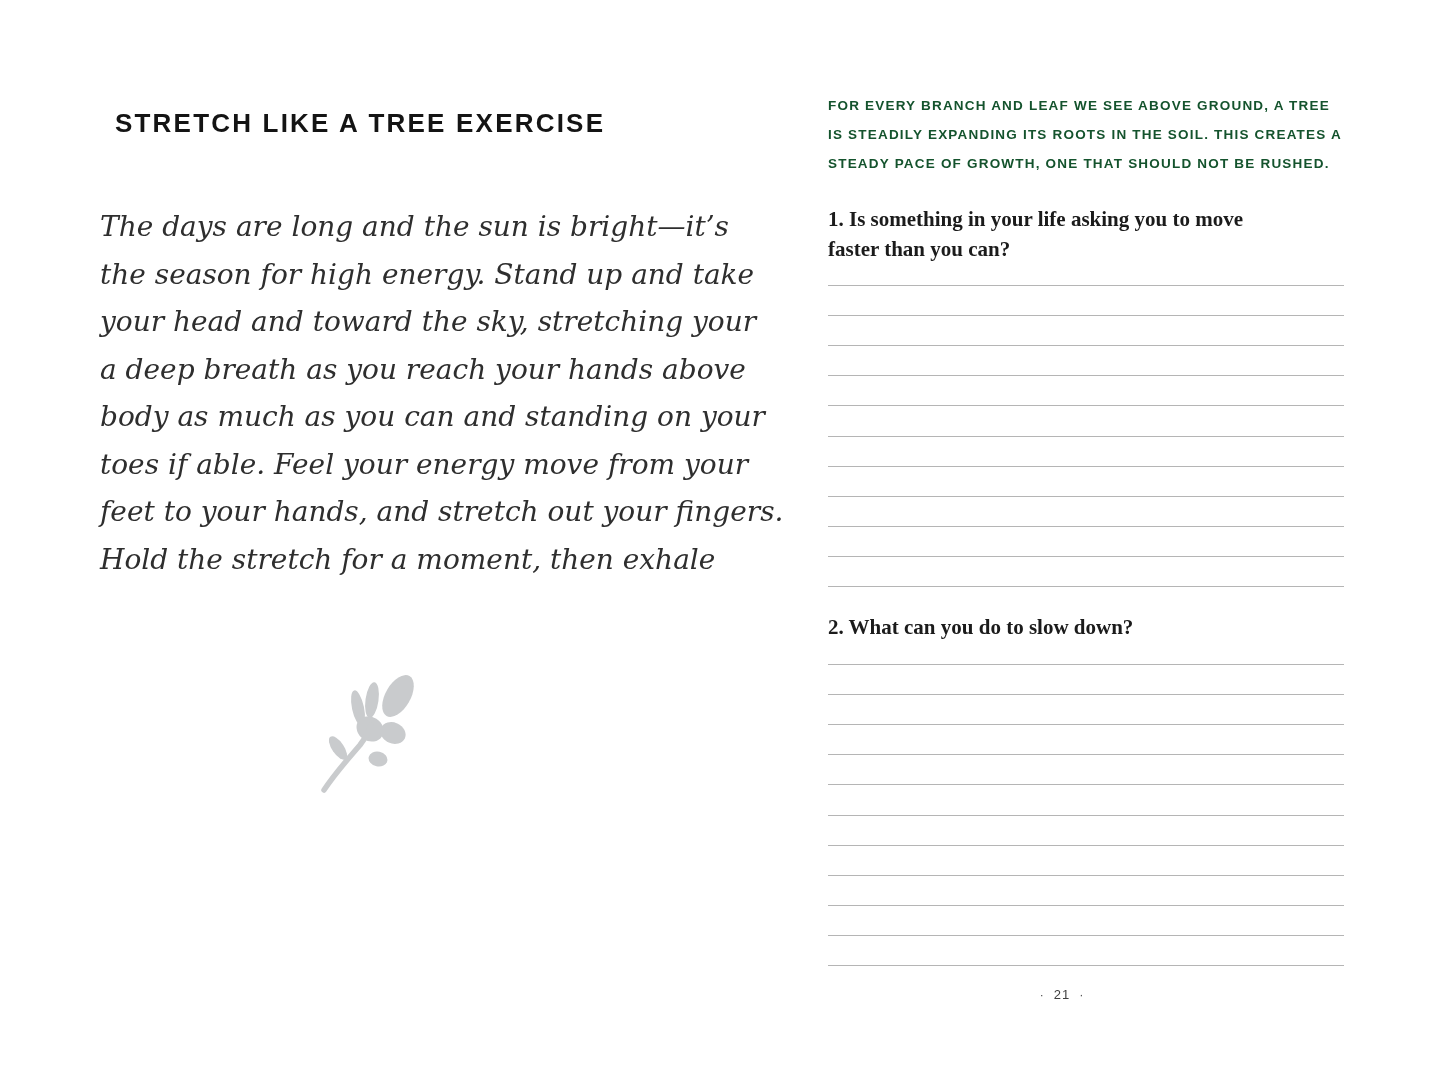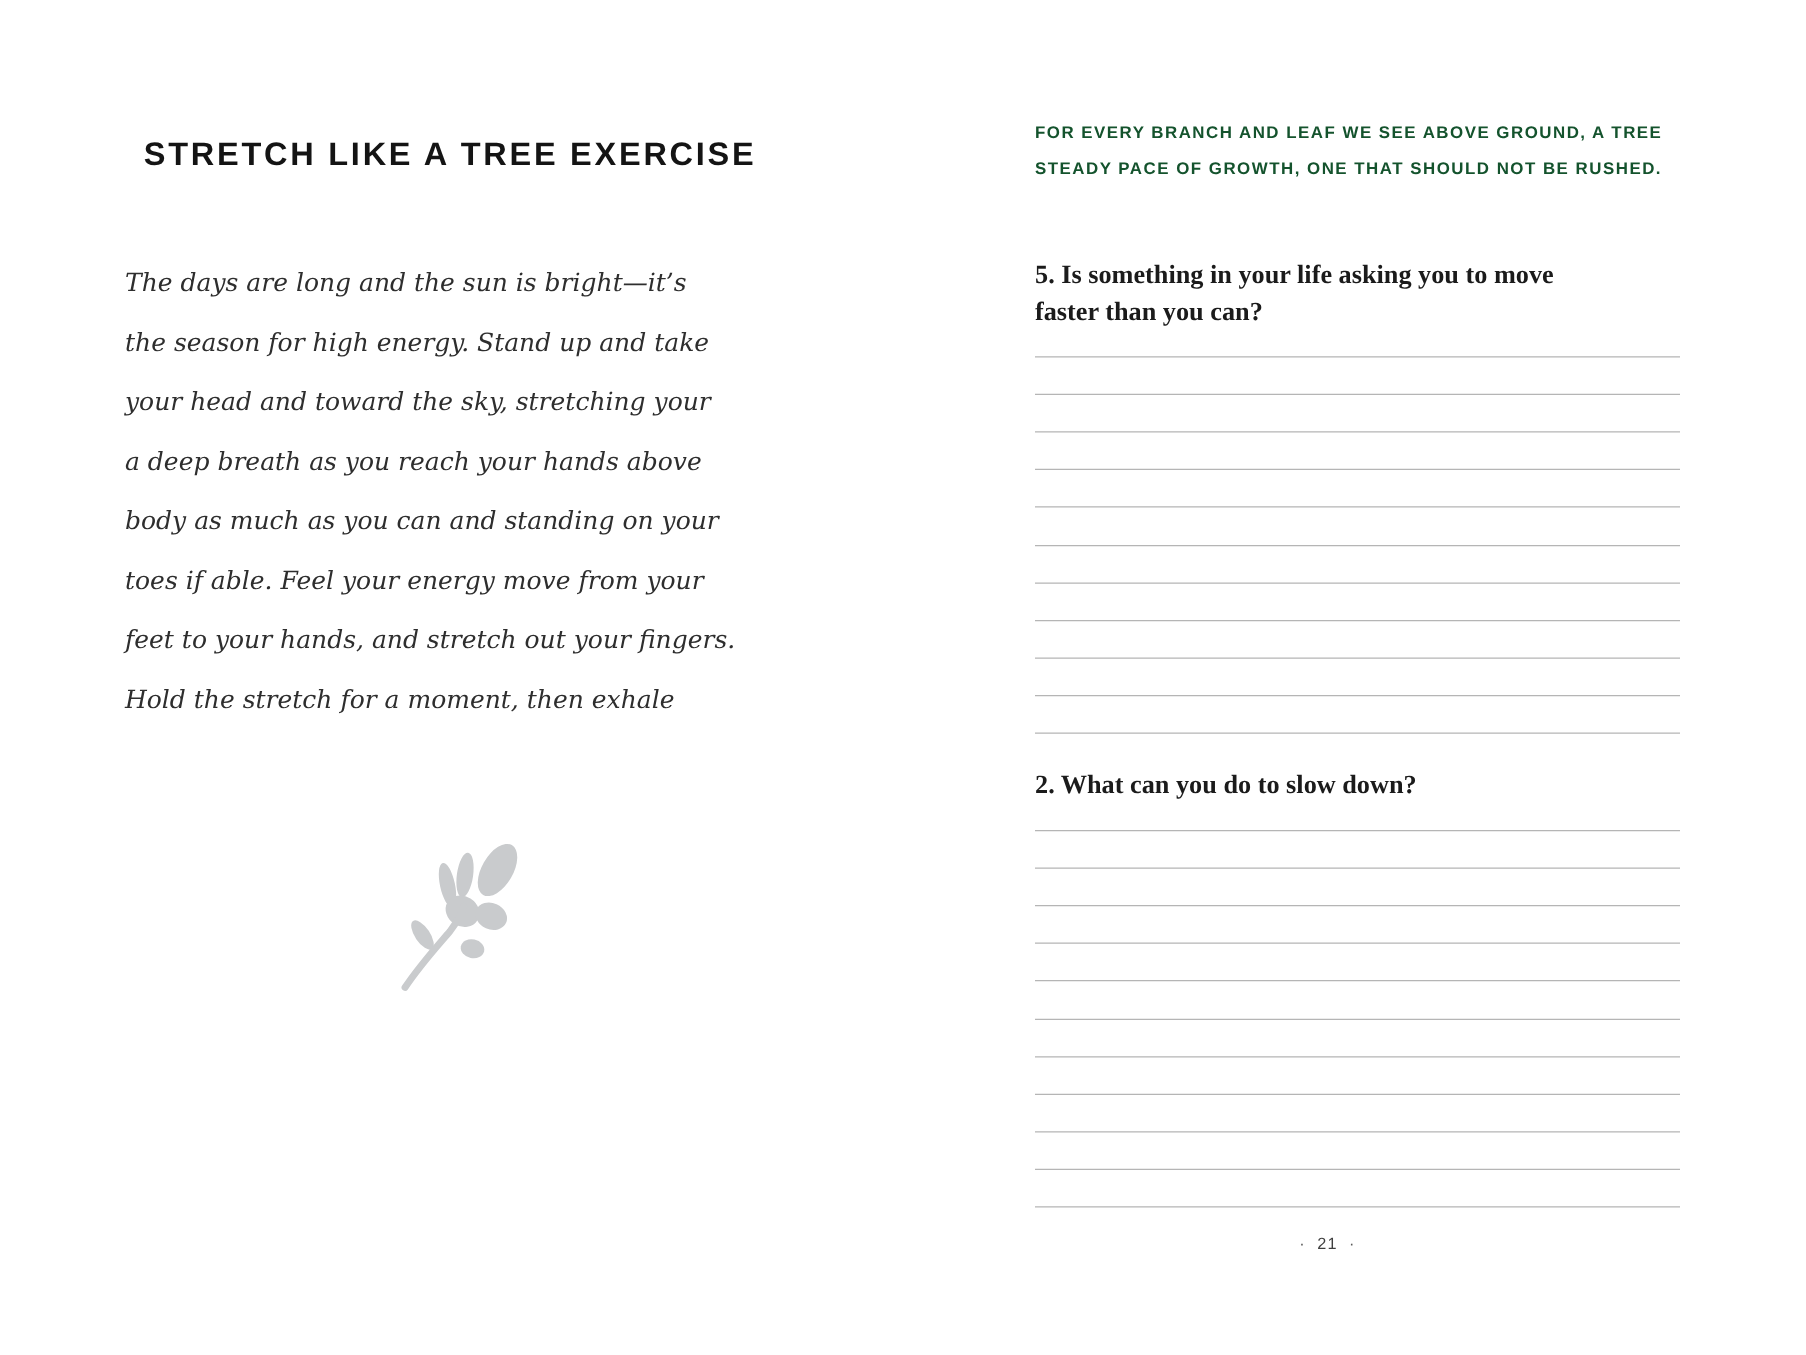--- a/index.html
+++ b/index.html
@@ -18,21 +18,21 @@
     font-weight:800;
     font-size:26px;
     letter-spacing:2.2px;
     color:#141414;
     white-space:nowrap;
   }
   .exercise-body{
     position:absolute;left:100px;top:203px;width:520px;
     font-family:"DejaVu Serif", serif;
     font-style:italic;
-    font-size:20px;
+    font-size:28px;
     line-height:47.5px;
     color:#2e2e2e;
   }
   .exercise-body .line{white-space:nowrap;}
   .leaf-wrap{
     position:absolute;left:308px;top:666px;width:130px;height:140px;
   }
   
   .intro-note{
     position:absolute;left:828px;top:92px;width:530px;
@@ -109,26 +109,27 @@
 
           <path d="M16,124 C28,106 40,93 52,79 C58,71 61,66 63,59" fill="none" stroke="#c9cbcd" stroke-width="5.5" stroke-linecap="round"></path>
         </g>
       </svg>
     </div>
   </section>
 
   <section>
     <div class="intro-note">
         <div class="line">FOR EVERY BRANCH AND LEAF WE SEE ABOVE GROUND, A TREE</div>
+        <div class="line">IS STEADILY EXPANDING ITS ROOTS IN THE SOIL. THIS CREATES A</div>
         <div class="line">STEADY PACE OF GROWTH, ONE THAT SHOULD NOT BE RUSHED.</div>
       </div>
 
     <div>
       <div class="q-label q1-label">
-          <div class="line">5. Is something in your life asking you to move</div>
+          <div class="line">1. Is something in your life asking you to move</div>
           <div class="line">faster than you can?</div>
         </div>
       <div class="rules q1-rules">
           <div class="rule"></div>
           <div class="rule"></div>
           <div class="rule"></div>
           <div class="rule"></div>
           <div class="rule"></div>
           <div class="rule"></div>
           <div class="rule"></div>

